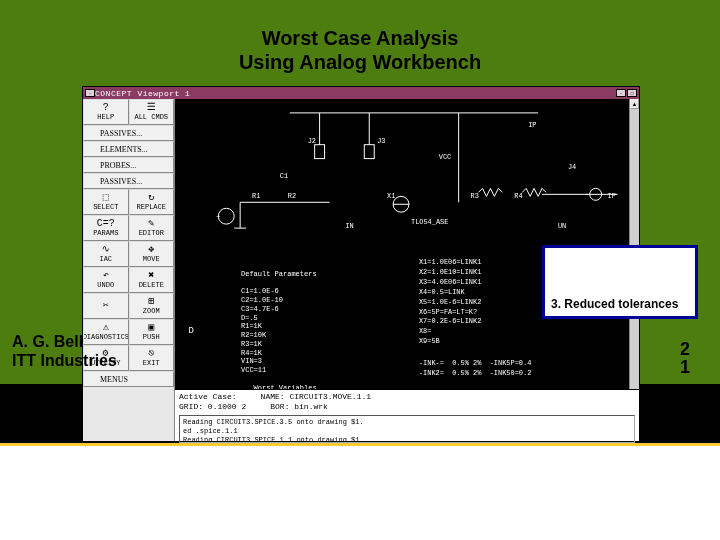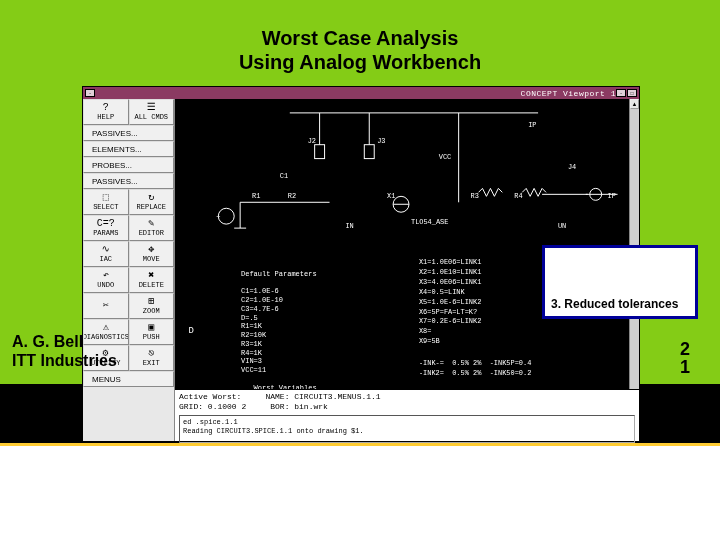--- a/index.html
+++ b/index.html
@@ -7,21 +7,21 @@
     width: 720px;
     height: 540px;
     background: #000;
     position: relative;
     font-family: Arial, Helvetica, sans-serif;
     overflow: hidden;
   }
   .slide {
     width: 720px;
     height: 384px;
-    background: #84cc16;
+    background: #4d7c0f;
     position: relative;
   }
   .slide-border {
     position: absolute;
     left: 0; top: 443px;
     width: 720px;
     height: 97px;
     border-top: 3px solid #ffcc33;
     background: #fff;
   }
@@ -78,21 +78,21 @@
     background: #e0d0d8;
     border: 1px solid #000;
     font-size: 5px;
     line-height: 6px;
     text-align: center;
   }
   .titlebar-center {
     flex: 1;
     color: #fff;
     font-size: 8px;
-    text-align: right;
+    text-align: left;
     font-family: "Courier New", monospace;
     letter-spacing: 0.5px;
   }
   .titlebar-right { display: flex; gap: 1px; }
   .app-body {
     display: flex;
     height: calc(100% - 12px);
   }
   .sidebar {
     width: 92px;
@@ -122,24 +122,24 @@
   }
   .tool-btn .icn {
     font-size: 10px;
     margin-bottom: 1px;
   }
   .wide-btn {
     height: 16px;
     border: 1px outset #ddd;
     background: #f0f0f0;
     font-size: 8px;
-    font-family: Liberation Sans, sans-serif;
+    font-family: Liberation Serif, serif;
     display: flex;
     align-items: center;
-    padding-left: 8px;
+    padding-left: 16px;
     cursor: default;
   }
   .canvas-area {
     flex: 1;
     display: flex;
     flex-direction: column;
   }
   .schematic {
     flex: 1;
     background: #000;
@@ -393,28 +393,29 @@
 <span>R3=1K</span>
 <span>R4=1K</span>
 <span>VIN=3</span>
 <span>VCC=11</span>
 
    <span>Worst Variables</span></div>
         </div>
 
         <div class="status-panel">
           <div class="status-row1">
-            <span><span>Active Worst:</span></span>
-            <span><span>NAME:</span> <span>CIRCUIT3.MENUS.1.1</span></span>
+            <span><span>Active Case:</span></span>
+            <span><span>NAME:</span> <span>CIRCUIT3.MOVE.1.1</span></span>
           </div>
           <div class="status-row1">
             <span><span>GRID:</span> <span>0.1000 2</span></span>
             <span><span>BOR:</span> <span>bin.wrk</span></span>
           </div>
           <div class="status-output">
+            <div>Reading CIRCUIT3.SPICE.3.5 onto drawing $1.</div>
             <div>ed .spice.1.1</div>
             <div>Reading CIRCUIT3.SPICE.1.1 onto drawing $1.</div>
 
           </div>
         </div>
       </div>
     </div>
 
     <div class="scrollbar-v">
       <div class="arrow">▲</div>

